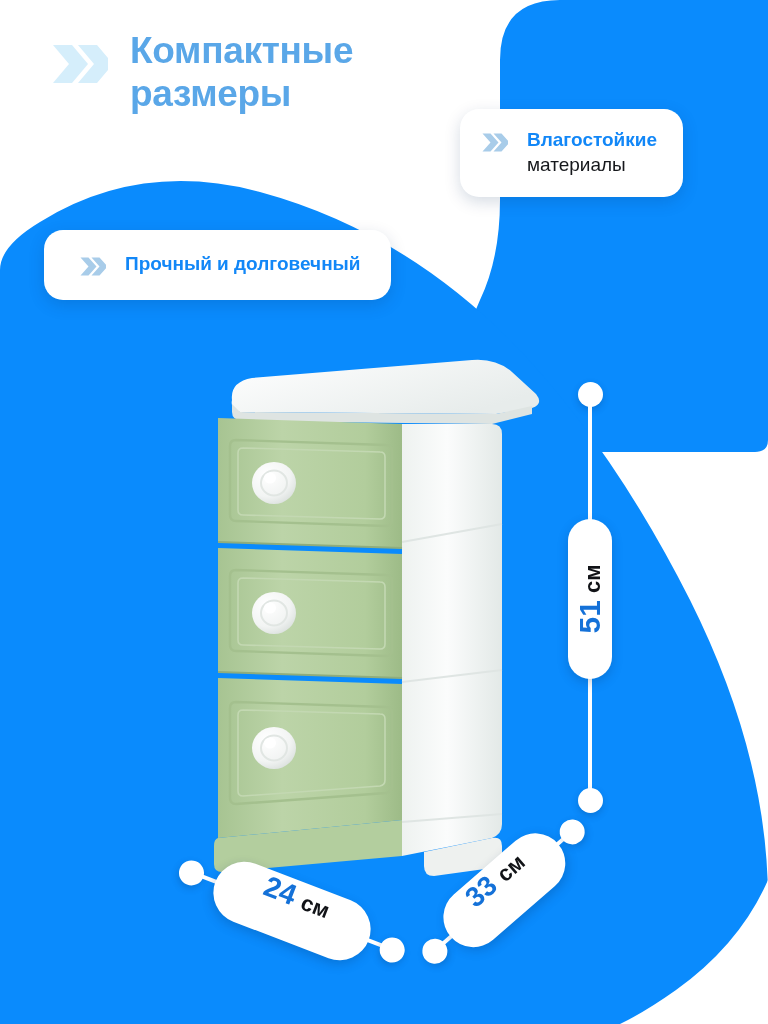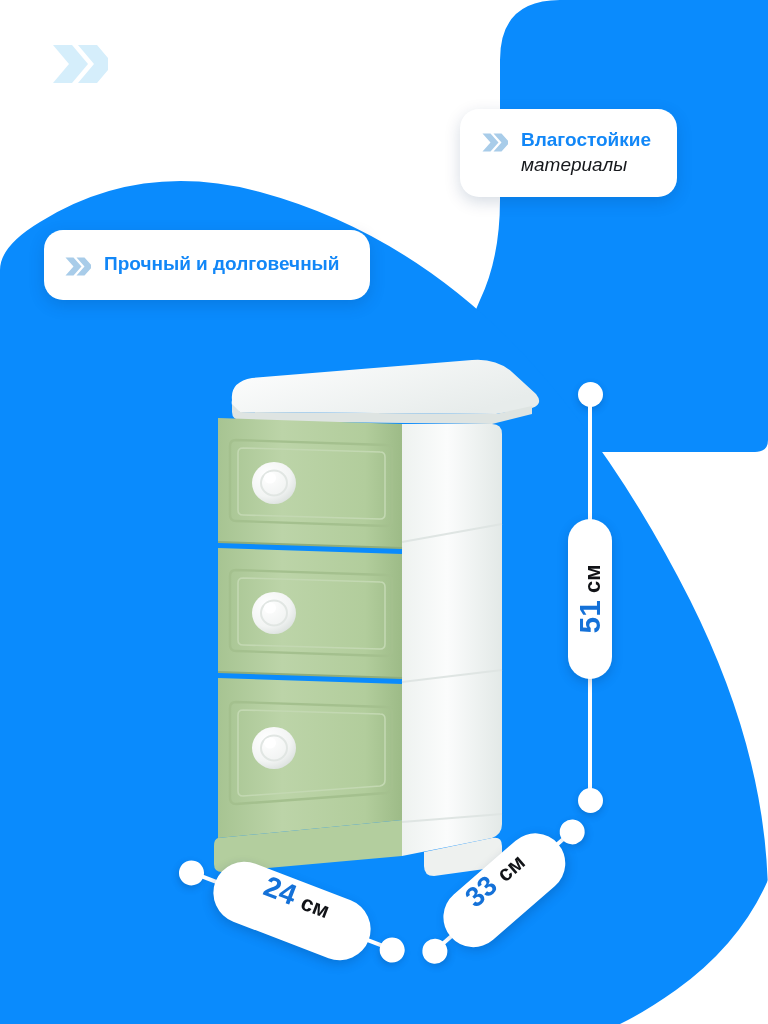--- a/index.html
+++ b/index.html
@@ -27,30 +27,30 @@
     font-size:37px;line-height:1.16;font-weight:700;
     color:#5aa7e8;letter-spacing:-0.3px;
     white-space:pre-line;margin:0;
   }
 
   
   .card{
     position:absolute;background:#ffffff;
     border-radius:19px;
     box-shadow:0 5px 16px rgba(0,40,90,.17);
-    display:flex;align-items:flex-start;gap:13px;
+    display:flex;align-items:flex-start;gap:19px;
     z-index:7;
   }
   .card .chev-sm{width:26px;height:19px;flex:0 0 auto;margin-top:5px;}
   .card .lines{display:flex;flex-direction:column;}
   .card .l1{font-size:19px;font-weight:700;color:#1287f7;line-height:1.24;white-space:nowrap;}
-  .card .l2{font-size:19px;font-weight:400;color:#16181c;line-height:1.32;white-space:nowrap;font-style:italic;}
+  .card .l2{font-size:19px;font-weight:400;color:#16181c;line-height:1.32;white-space:nowrap;}
 
   #card-moisture{left:460px;top:109px;padding:19px 26px 20px 22px;}
-  #card-plastic {left:44px; top:230px;padding:22px 30px 24px 21px;text-align:right;}
+  #card-plastic {left:44px; top:230px;padding:22px 30px 24px 36px;text-align:right;}
 
   
   .product{position:absolute;left:196px;top:352px;width:352px;height:560px;z-index:5;}
 
   
   .dim{position:absolute;z-index:8;}
   .pill{
     background:#ffffff;border-radius:999px;
     box-shadow:0 4px 11px rgba(0,40,90,.22);
     display:flex;align-items:baseline;justify-content:center;gap:8px;
@@ -112,20 +112,22 @@
     <path fill="#0a8bfd" d="M0 1024 L0 270 Q0 246 40 222 Q140 160 260 192 Q400 230 510 340 Q610 442 690 600 Q768 756 768 900 L768 1024 Z"></path>
 
     <path fill="#ffffff" d="M768 1024 L768 880 Q740 944 676 990 Q645 1012 620 1024 Z"></path>
   </svg>
 
   <div class="heading-row">
     <svg class="chev-big" viewBox="0 0 56 40" aria-hidden="true">
       <path d="M1 1 H20 L36 20 L20 39 H1 L17 20 Z" fill="#d5eefb"></path>
       <path d="M26 1 H45 L61 20 L45 39 H26 L42 20 Z" fill="#d5eefb"></path>
     </svg>
+    <h1 class="title">Компактные
+размеры</h1>
   </div>
 
   <div class="card" id="card-moisture">
     <svg class="chev-sm" viewBox="0 0 26 19" aria-hidden="true">
       <path d="M0.5 0.5 H8.5 L16.5 9.5 L8.5 18.5 H0.5 L8.5 9.5 Z" fill="#a8cce9"></path>
       <path d="M11.5 0.5 H19.5 L27.5 9.5 L19.5 18.5 H11.5 L19.5 9.5 Z" fill="#a8cce9"></path>
     </svg>
     <div class="lines">
       <span class="l1">Влагостойкие</span>
       <span class="l2">материалы</span>

